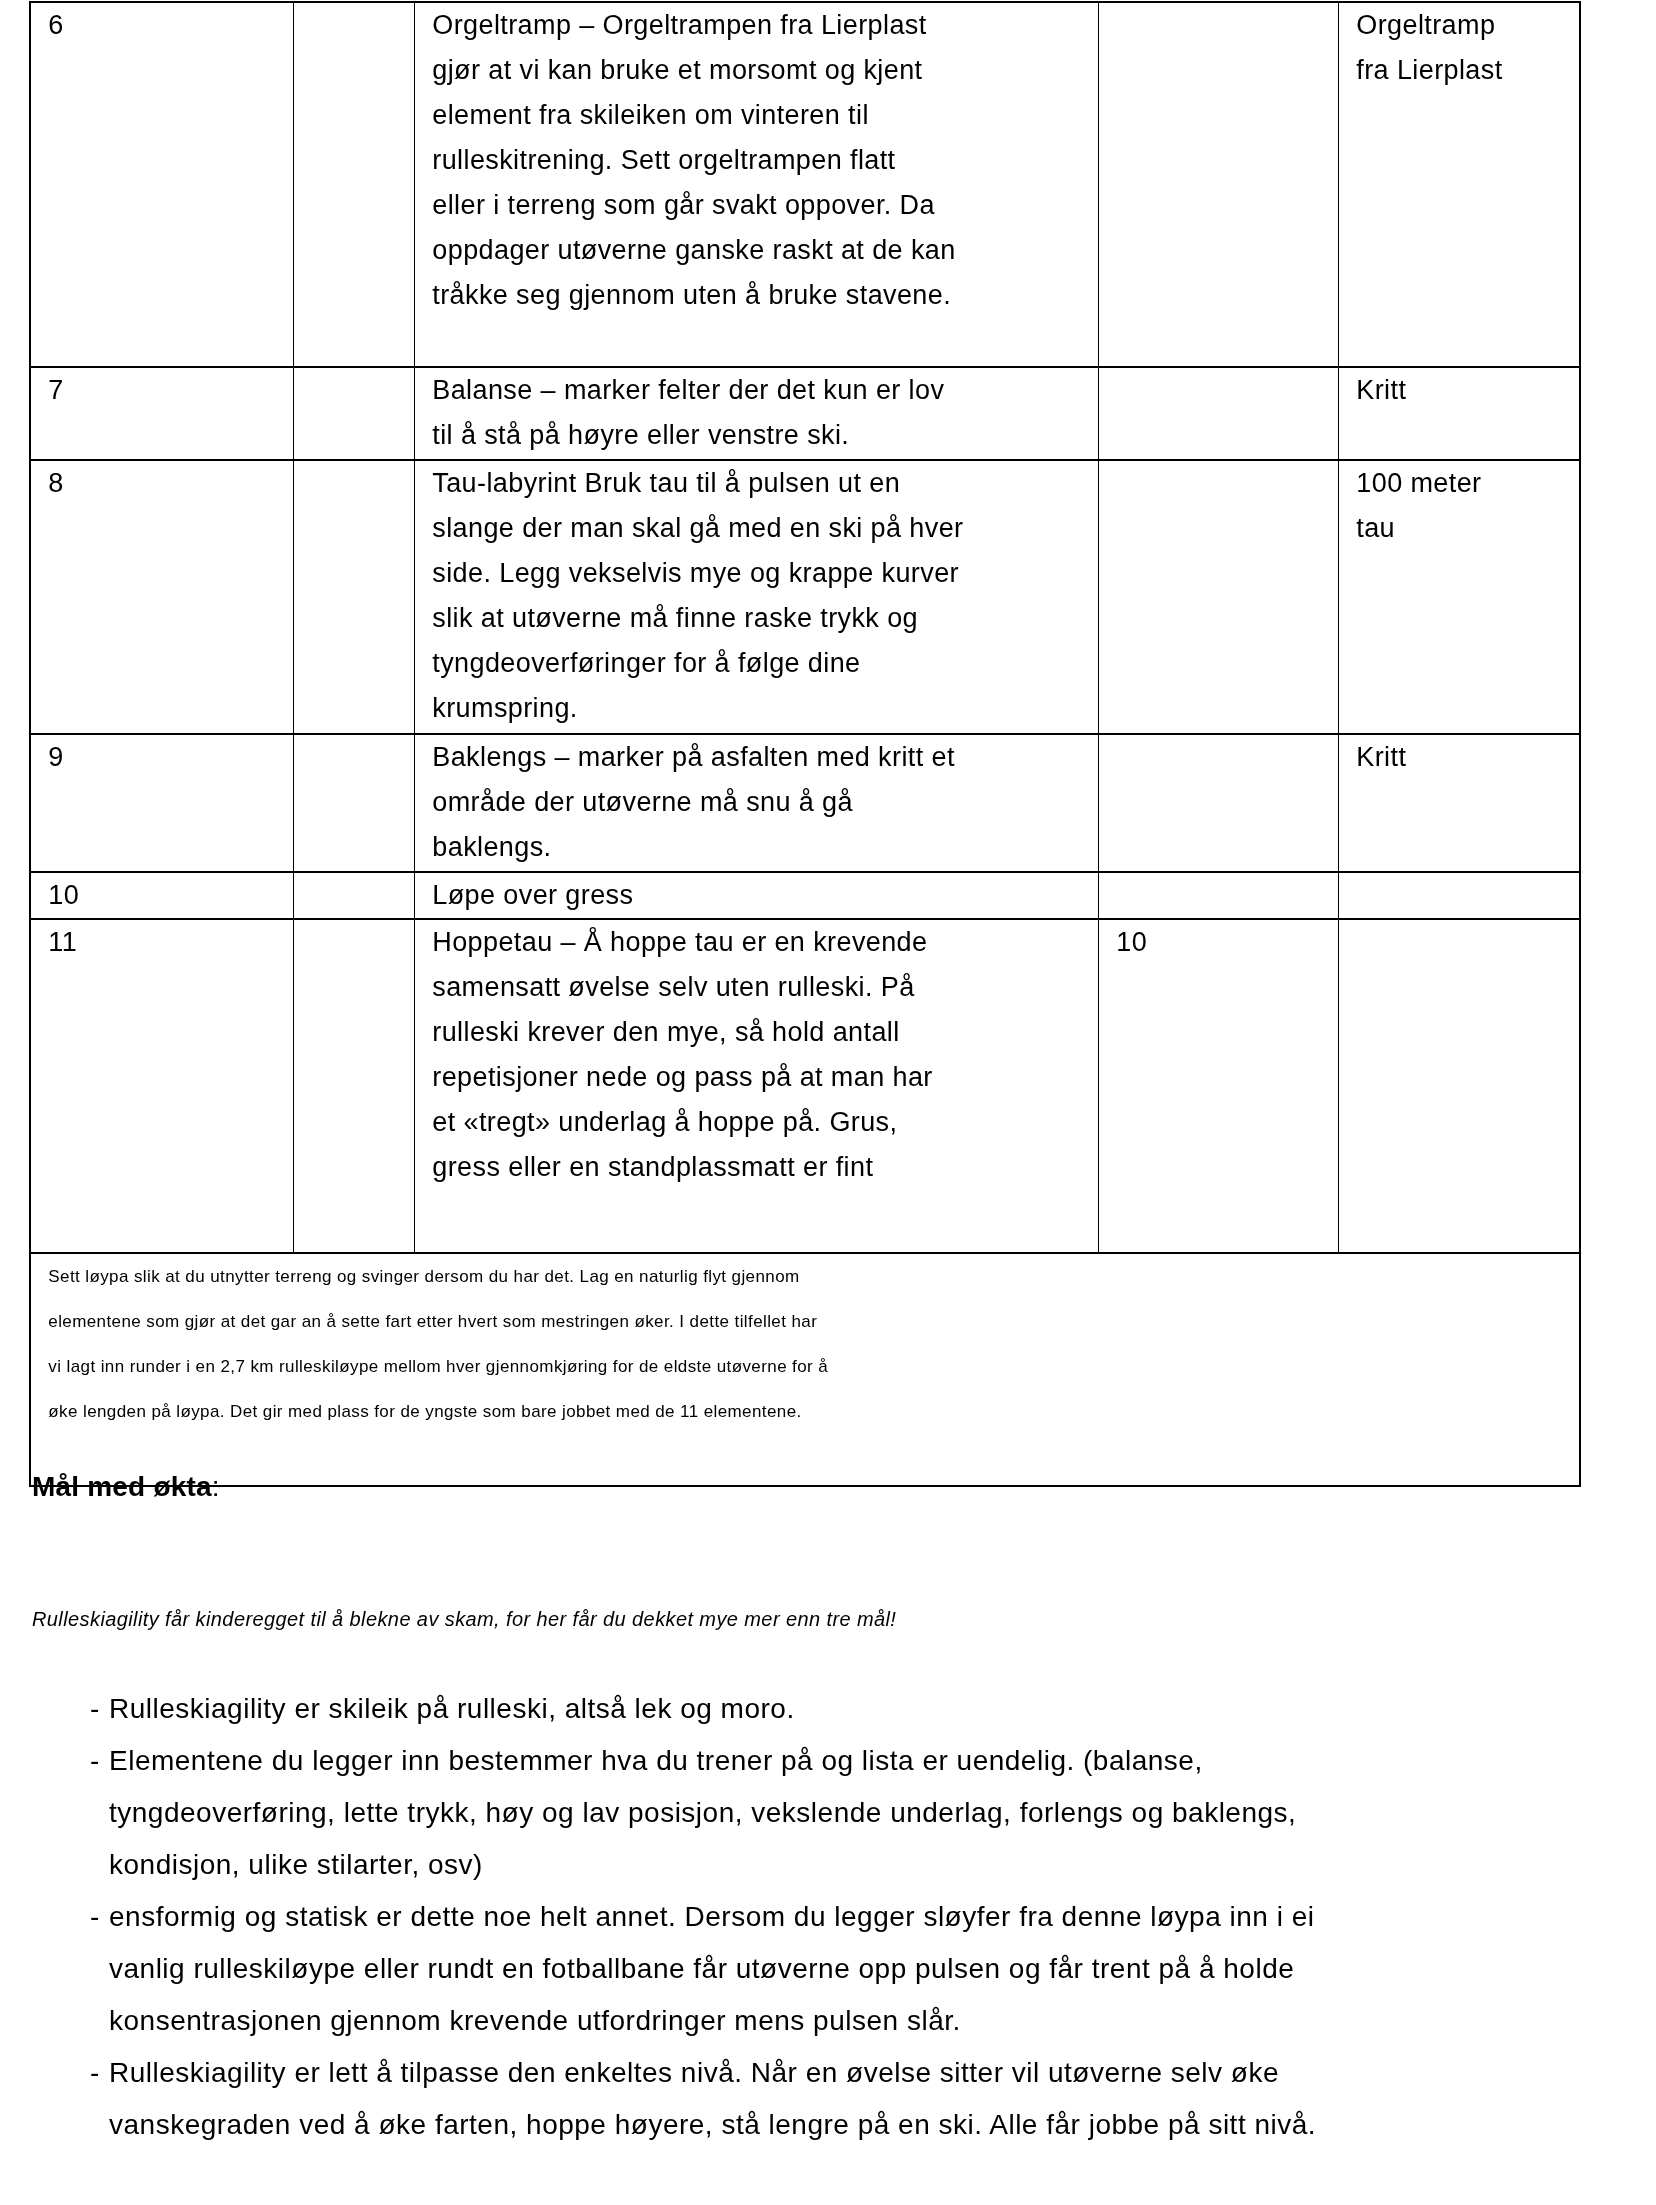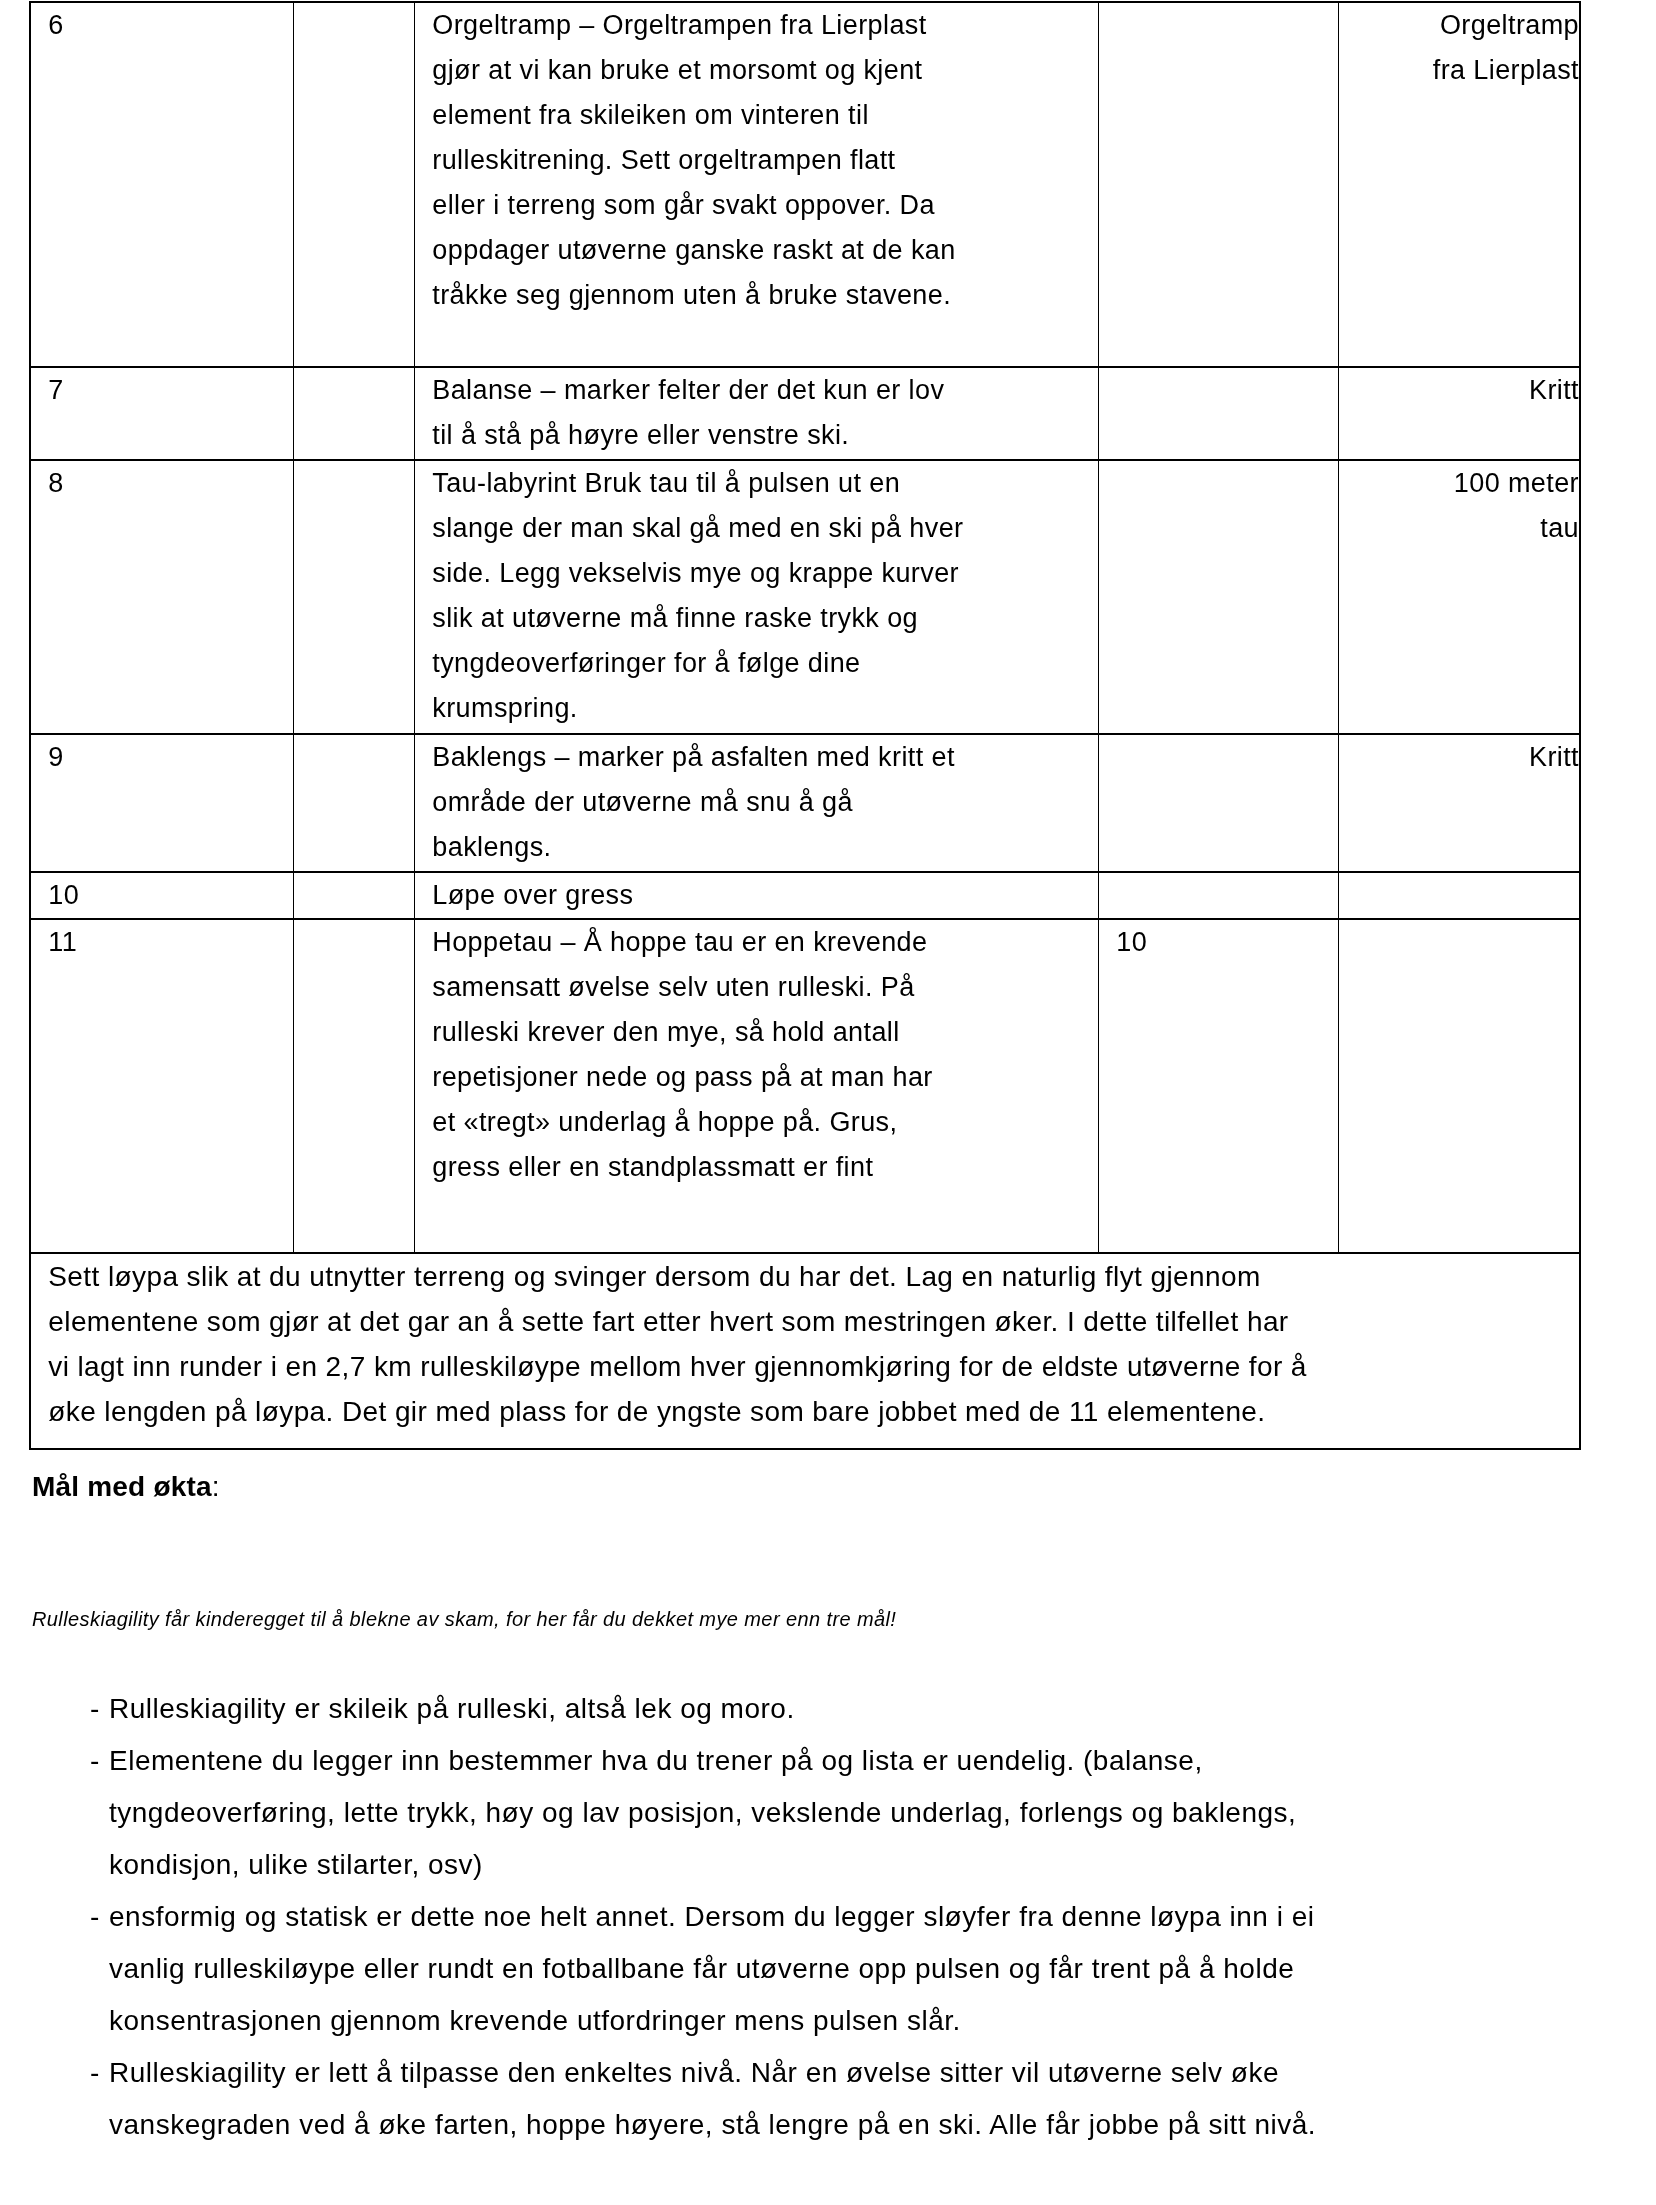--- a/index.html
+++ b/index.html
@@ -16,34 +16,34 @@
     box-sizing: border-box;
   }
   .row { display: flex; border-bottom: 2.4px solid #000; box-sizing: border-box; }
   .row:last-child { border-bottom: none; }
   .cell {
     box-sizing: border-box; border-right: 1.6px solid #000;
     padding: 0 0 0 17.3px;
     font-size: 27px; line-height: 45px; letter-spacing: 0.4px;
     white-space: nowrap; overflow: hidden;
   }
-  .cell:last-child { border-right: none; text-align: right; }
+  .cell:last-child { border-right: none; }
   .c1 { width: 263px; }
   .c2 { width: 121px; }
   .c3 { width: 684px; }
   .c4 { width: 240px; }
   .c5 { width: 240px; flex: 1; }
   .line { display: block; }
   .r6 { height: 365px; }
   .r7 { height: 93px; }
   .r8 { height: 274px; }
   .r9 { height: 138px; }
   .r10 { height: 47px; }
   .r11 { height: 334px; }
-  .note { height: 194px; padding: 0 0 0 17.3px; font-size: 28px; line-height: 45px; letter-spacing: 0.4px; white-space: nowrap; }
+  .note { height: 231px; padding: 0 0 0 17.3px; font-size: 17px; line-height: 45px; letter-spacing: 0.4px; white-space: nowrap; }
 
   
   .heading {
     position: absolute; left: 32px; top: 1465px;
     font-size: 28px; line-height: 43px; letter-spacing: 0.2px; text-align: right;
   }
   .heading b { font-weight: bold; }
   .intro {
     position: absolute; left: 32px; top: 1598px;
     font-size: 20px; line-height: 43px; letter-spacing: 0.4px; white-space: nowrap; font-style: italic;

